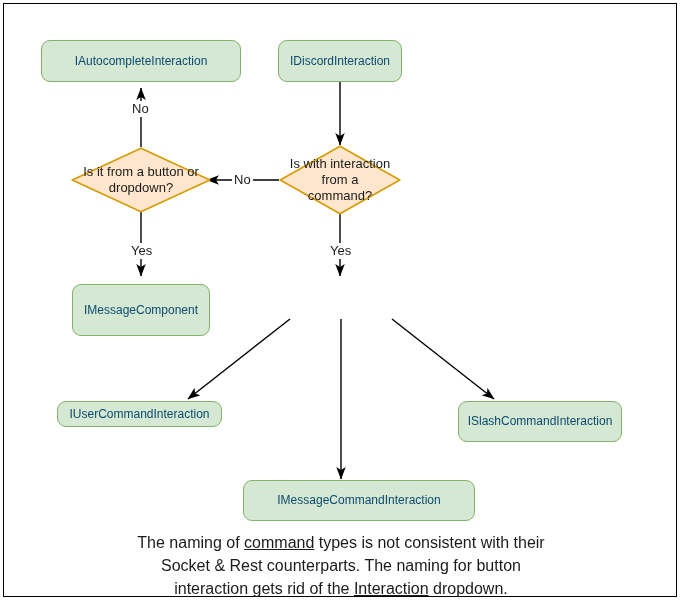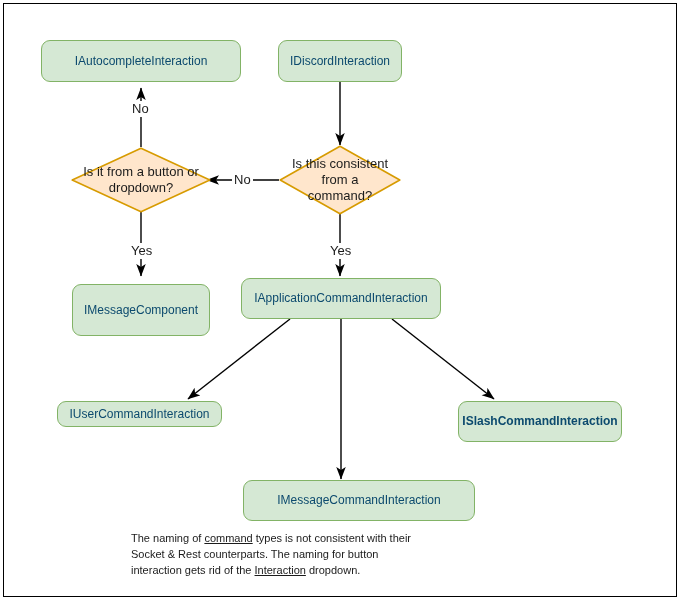--- a/index.html
+++ b/index.html
@@ -85,22 +85,22 @@
     color: #1b1b1b;
     padding: 0 2px;
     line-height: 1.2;
     white-space: nowrap;
   }
   #caption {
     position: absolute;
     left: 131px;
     top: 531px;
     width: 420px;
-    text-align: left;
-    font-size: 11px;
+    text-align: center;
+    font-size: 16px;
     color: #1b1b1b;
     line-height: 1.45;
   }
   #caption b { font-weight: normal; }
   #caption u { text-decoration: underline; }
 </style>
 </head>
 <body>
 
 <div id="canvas">
@@ -143,36 +143,33 @@
     <svg width="140" height="66" viewBox="0 0 140 66">
       <polygon points="70,1.2 138.8,33 70,64.8 1.2,33" fill="#ffe6cc" stroke="#d79b00" stroke-width="1.6" stroke-linejoin="round"></polygon>
     </svg>
     <div class="diamond-label">Is it from a button or dropdown?</div>
   </div>
 
   <div class="diamond-wrap" style="left:279px; top:145px; width:122px; height:70px;">
     <svg width="122" height="70" viewBox="0 0 122 70">
       <polygon points="61,1.2 120.8,35 61,68.8 1.2,35" fill="#ffe6cc" stroke="#d79b00" stroke-width="1.6" stroke-linejoin="round"></polygon>
     </svg>
-    <div class="diamond-label">Is this consistent from a command?</div>
+    <div class="diamond-label">Is with interaction from a command?</div>
   </div>
 
   <div class="node box" style="left:72px; top:284px; width:138px; height:52px;">
     <span>IMessageComponent</span>
   </div>
 
-  <div class="node box" style="left:241px; top:278px; width:200px; height:41px;">
-    <span>IApplicationCommandInteraction</span>
-  </div>
 
   <div class="node box" style="left:57px; top:401px; width:165px; height:26px;">
     <span>IUserCommandInteraction</span>
   </div>
 
-  <div class="node box" style="left:458px; top:401px; width:164px; height:41px;font-weight:bold;">
+  <div class="node box" style="left:458px; top:401px; width:164px; height:41px;">
     <span>ISlashCommandInteraction</span>
   </div>
 
   <div class="node box" style="left:243px; top:480px; width:232px; height:41px;">
     <span>IMessageCommandInteraction</span>
   </div>
 
   <div class="edge-label" style="left:130px; top:101px;">
     <span>No</span>
   </div>

